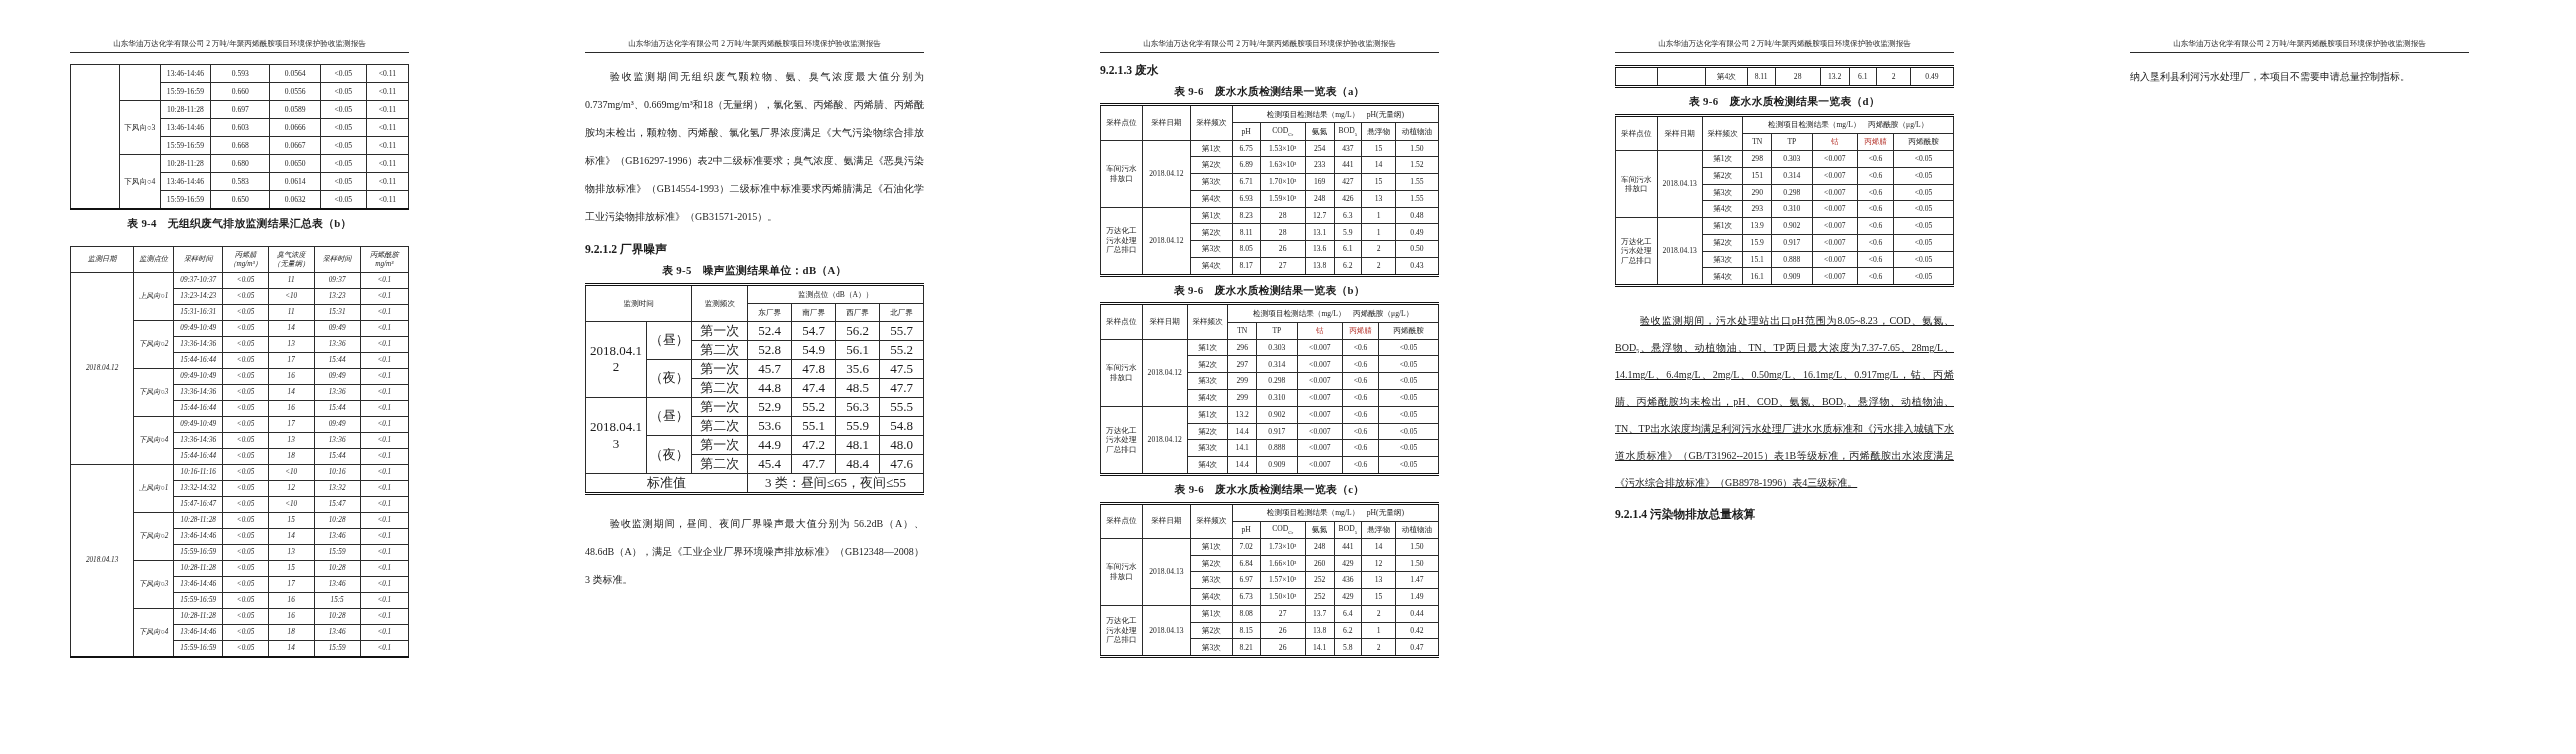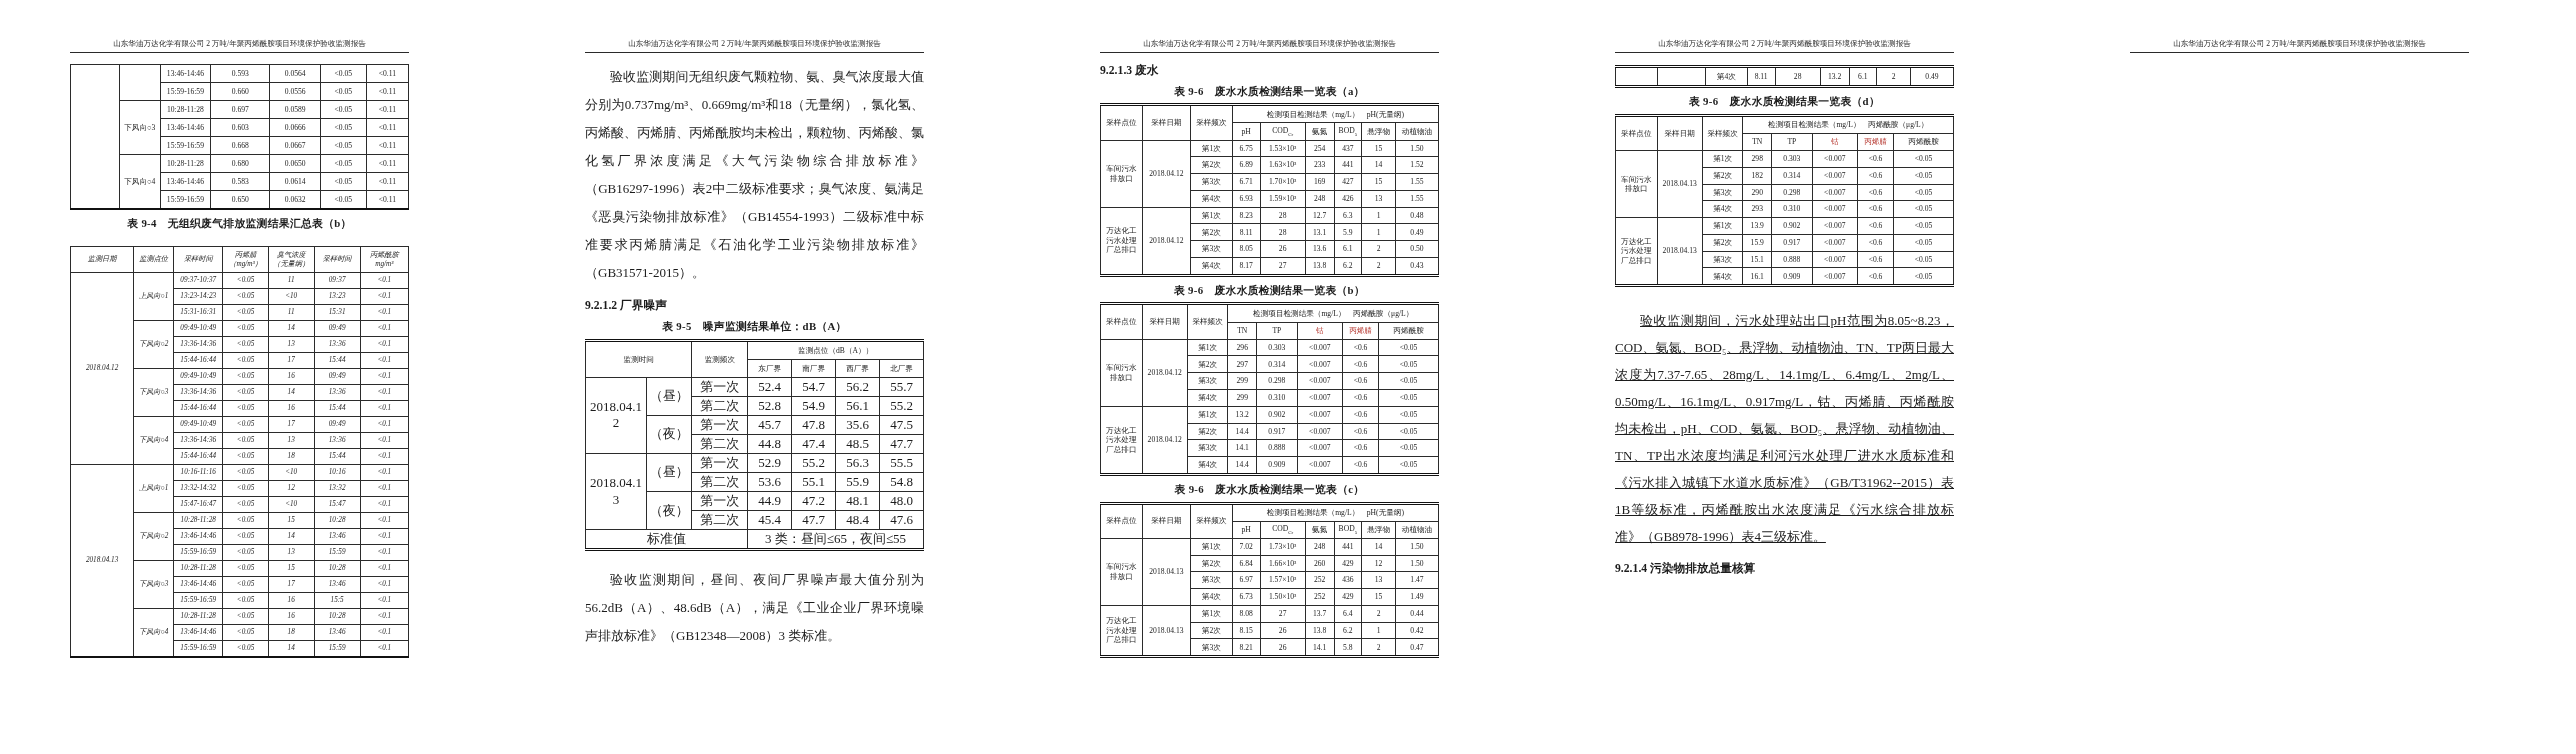--- a/index.html
+++ b/index.html
@@ -22,21 +22,21 @@
   .t95{margin-top:3.6px;border-top:3.6px double #111;border-bottom:3.6px double #111;}
   .t95 th{font-size:7.6px;height:15.2px;}
   .t95 td{font-size:13px;height:16px;margin-top:45px;}
   .t96{margin-top:2.7px;border-top:3.6px double #111;border-bottom:3.6px double #111;}
   .t96 th{font-size:7.6px;height:14.3px;}
   .t96 td{font-size:7.6px;height:14px;}
   .cont4{margin-top:12.5px;border-top:3.6px double #111;border-bottom:3.6px double #111;}
   .cont4 td{height:15.2px;font-size:7.6px;}
   .tbl-title{text-align:center;font-weight:bold;font-size:10.8px;margin:7.2px 0 4.5px;letter-spacing:0.3px;}
   .section-h{font-weight:bold;font-size:11.7px;margin:10.8px 0 0;}
-  .para{font-size:13px;line-height:28px;text-align:justify;text-indent:25px;margin:15px 0 0;}
+  .para{font-size:10px;line-height:28px;text-align:justify;text-indent:25px;margin:15px 0 0;}
   .para.lh30{line-height:27px;}
   .para.first{margin-top:10.8px;}
   .noindent{text-indent:0;}
   .pg-num{position:absolute;bottom:47px;left:70px;width:339px;text-align:center;font-size:8px;}
   .pg-company{position:absolute;bottom:36px;right:122px;font-size:8.5px;color:#3a3a3a;}
 </style>
 </head>
 <body>
 
 <div class="canvas">
@@ -805,21 +805,21 @@
               <td rowspan="4">2018.04.13</td>
               <td>第1次</td>
               <td>298</td>
               <td>0.303</td>
               <td>&lt;0.007</td>
               <td>&lt;0.6</td>
               <td>&lt;0.05</td>
             </tr>
             <tr>
               <td>第2次</td>
-              <td>182</td>
+              <td>151</td>
               <td>0.314</td>
               <td>&lt;0.007</td>
               <td>&lt;0.6</td>
               <td>&lt;0.05</td>
             </tr>
             <tr>
               <td>第3次</td>
               <td>290</td>
               <td>0.298</td>
               <td>&lt;0.007</td>
@@ -873,19 +873,20 @@
       <p class="para lh30" style="margin-top:20px;text-decoration:underline;">验收监测期间，污水处理站出口pH范围为8.05~8.23，COD、氨氮、BOD₅、悬浮物、动植物油、TN、TP两日最大浓度为7.37-7.65、28mg/L、14.1mg/L、6.4mg/L、2mg/L、0.50mg/L、16.1mg/L、0.917mg/L，钴、丙烯腈、丙烯酰胺均未检出，pH、COD、氨氮、BOD₅、悬浮物、动植物油、TN、TP出水浓度均满足利河污水处理厂进水水质标准和《污水排入城镇下水道水质标准》（GB/T31962--2015）表1B等级标准，丙烯酰胺出水浓度满足《污水综合排放标准》（GB8978-1996）表4三级标准。</p>
       <div class="section-h">9.2.1.4 污染物排放总量核算</div>
     </div>
     <div class="pg-num">53</div>
     <div class="pg-company">东营智邦工程咨询有限公司</div>
   </div>
 
   <div class="page">
     <div class="content">
       <div class="pg-header">山东华油万达化学有限公司 2 万吨/年聚丙烯酰胺项目环境保护验收监测报告</div>
+      <p class="para first noindent">纳入垦利县利河污水处理厂，本项目不需要申请总量控制指标。</p>
     </div>
     <div class="pg-num">54</div>
     <div class="pg-company">东营智邦工程咨询有限公司</div>
   </div>
 
 </div>
 
 
 </body></html>

